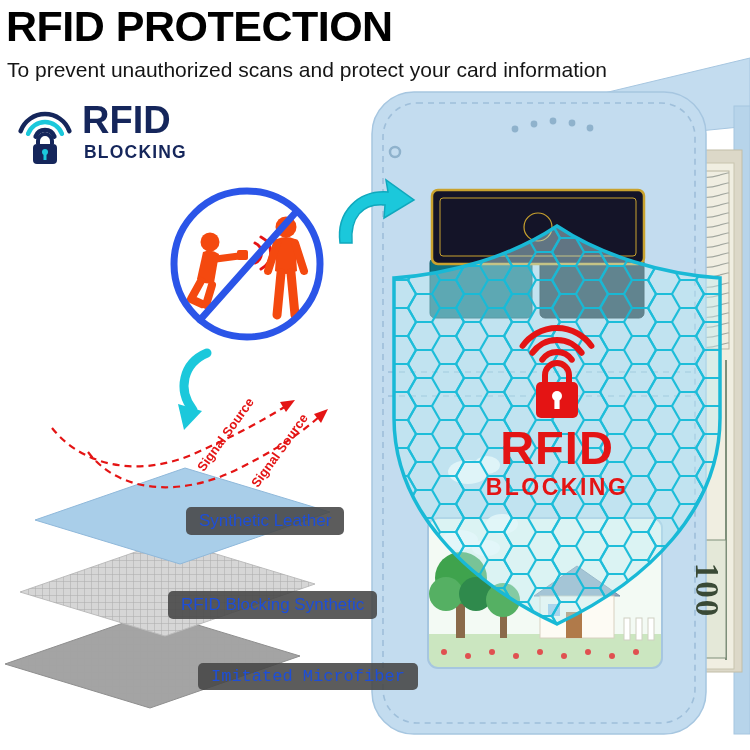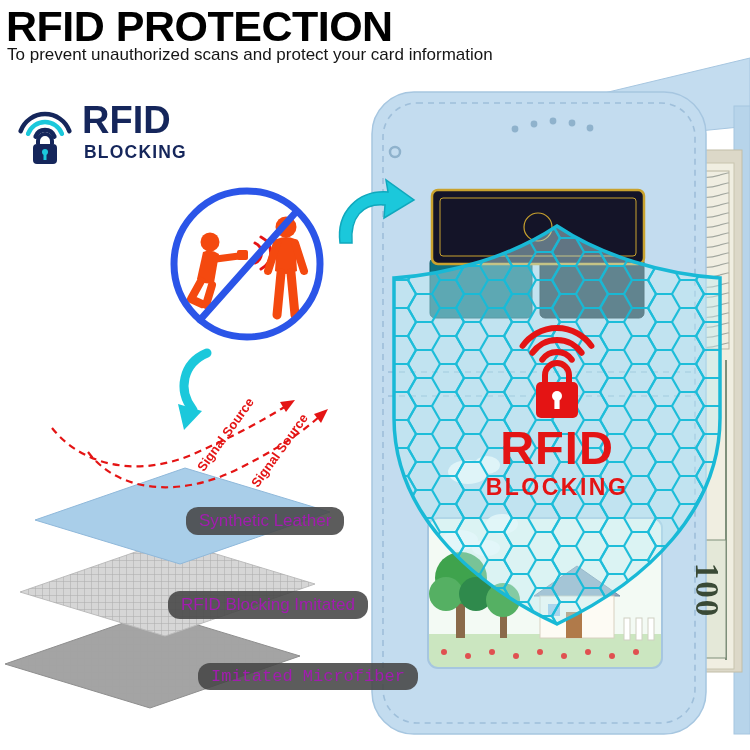--- a/index.html
+++ b/index.html
@@ -2,32 +2,32 @@
 <html><head>
 <meta charset="utf-8">
 <style>
   html,body { margin:0; padding:0; background:#fff; }
   .stage { position:relative; width:750px; height:750px; background:#ffffff; overflow:hidden;
            font-family:"Liberation Sans", sans-serif;padding-left:8px; }
   .abs { position:absolute; }
   svg.layer { position:absolute; left:0; top:0; }
 
   .title { left:6px; top:2px; font-size:43px; font-weight:800; letter-spacing:-0.5px; color:#000; }
-  .subtitle { left:7px; top:45px; font-size:17px; color:#151515; }
+  .subtitle { left:7px; top:58px; font-size:21px; color:#151515; }
 
   .logo-rfid { left:82px; top:101px; font-size:38px; font-weight:800; color:#15265B; line-height:1; }
   .logo-blocking { left:84px; top:142px; font-size:17.5px; font-weight:700; letter-spacing:1.2px; color:#15265B; }
 
   .shield-rfid { left:447px; top:420px; width:220px; text-align:center;
                  font-size:47px; font-weight:800; letter-spacing:1px; color:#E41414; }
   .shield-blocking { left:447px; top:474px; width:220px; text-align:center;
                      font-size:23px; font-weight:800; letter-spacing:2.5px; color:#E41414; }
 
-  .pill { position:absolute; background:rgba(70,70,70,0.88); color:#a21caf; font-size:17px;
-          padding:4px 13px; border-radius:12px; white-space:nowrap; }
+  .pill { position:absolute; background:rgba(70,70,70,0.88); color:#1d4ed8; font-size:17px;
+          padding:4px 13px; border-radius:5px; white-space:nowrap; }
   .pill1 { left:186px; top:507px; }
   .pill2 { left:168px; top:591px; }
   .pill3 { left:198px; top:663px;font-family:Liberation Mono, monospace; }
 
   .sig { position:absolute; color:#E41414; font-size:13px; font-weight:700;
          transform-origin:left center; white-space:nowrap; }
   .sig1 { left:200px; top:462px; transform:rotate(-54deg); }
   .sig2 { left:254px; top:478px; transform:rotate(-54deg); }
 
   .money-100 { left:676px; top:572px; width:60px; text-align:center;
@@ -223,20 +223,20 @@
   <div class="abs title">RFID PROTECTION</div>
   <div class="abs subtitle">To prevent unauthorized scans and protect your card information</div>
 
   <div class="abs logo-rfid">RFID</div>
   <div class="abs logo-blocking">BLOCKING</div>
 
   <div class="abs shield-rfid">RFID</div>
   <div class="abs shield-blocking">BLOCKING</div>
 
   <div class="pill pill1">Synthetic Leather</div>
-  <div class="pill pill2">RFID Blocking Imitated</div>
+  <div class="pill pill2">RFID Blocking Synthetic</div>
   <div class="pill pill3">Imitated Microfiber</div>
 
   <span class="sig sig1">Signal Source</span>
   <span class="sig sig2">Signal Source</span>
 
   <div class="abs money-100">100</div>
 </div>
 
 </body></html>

